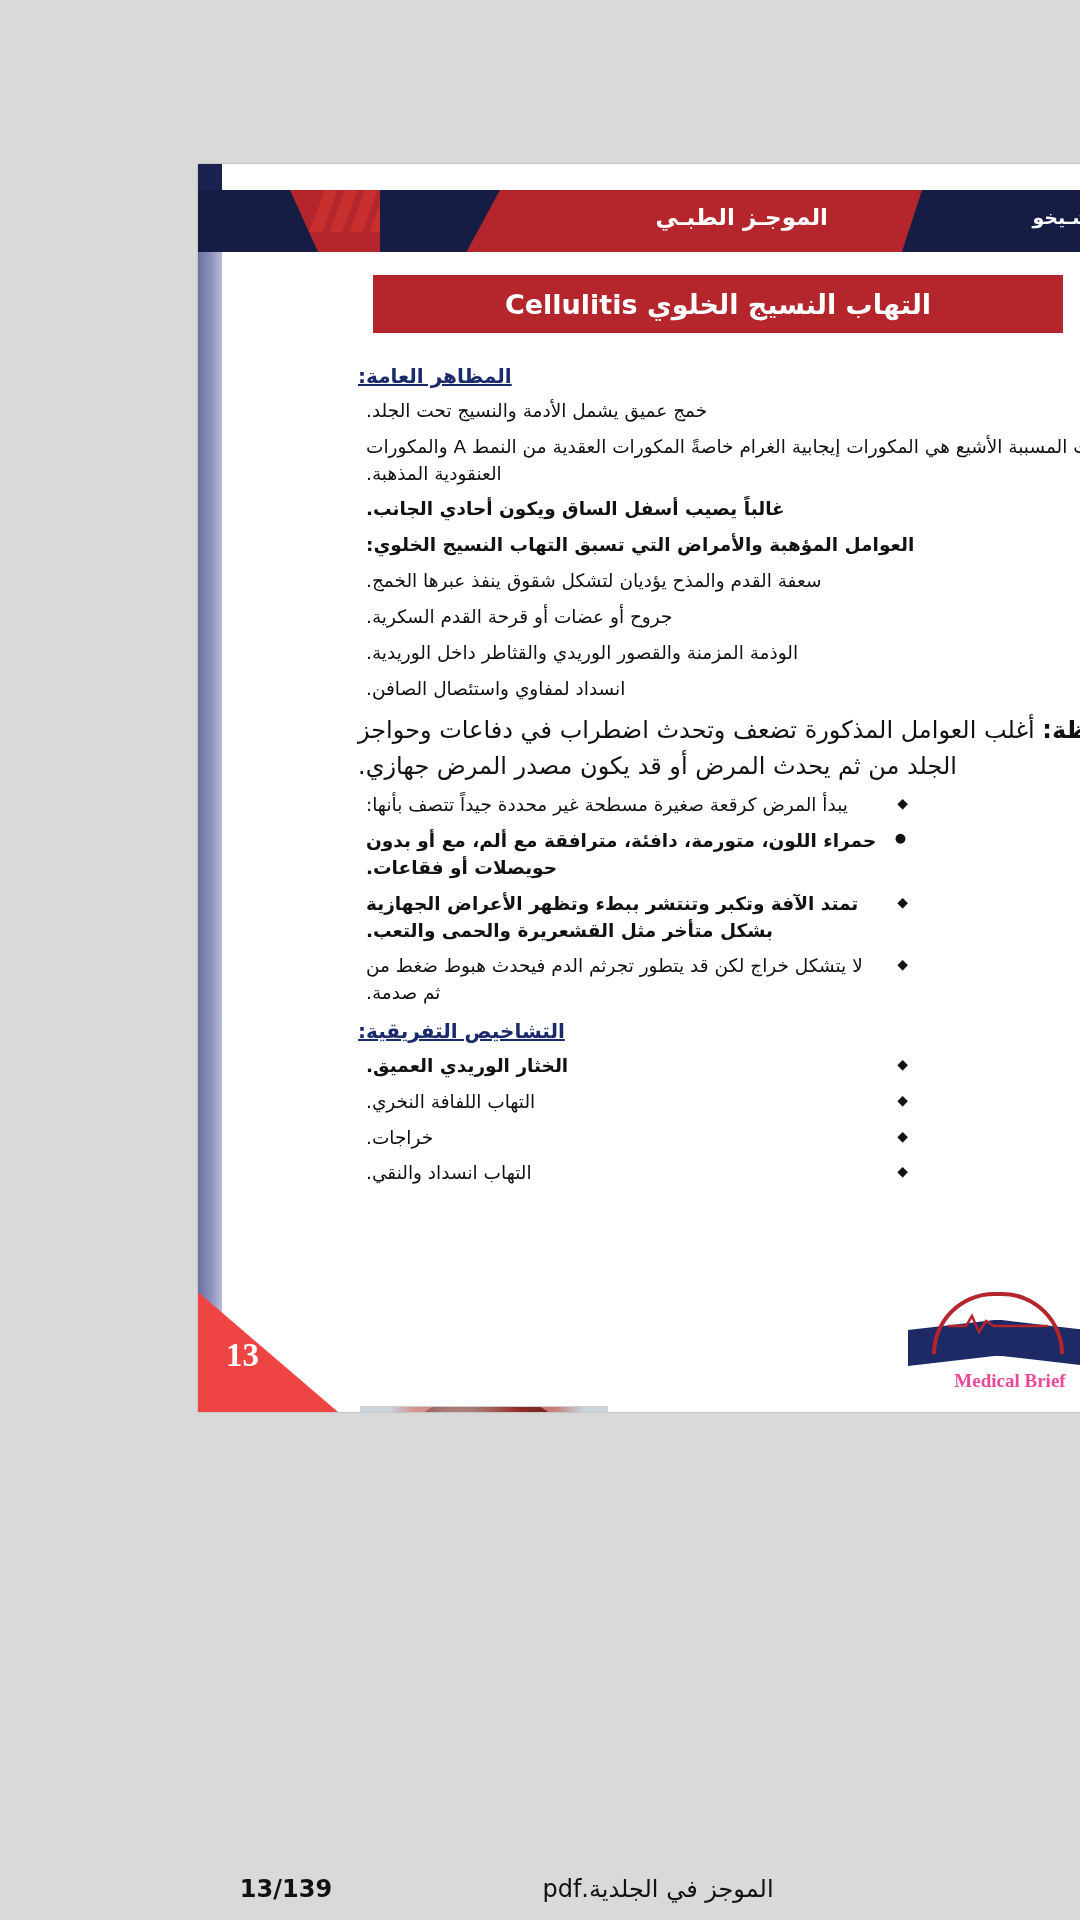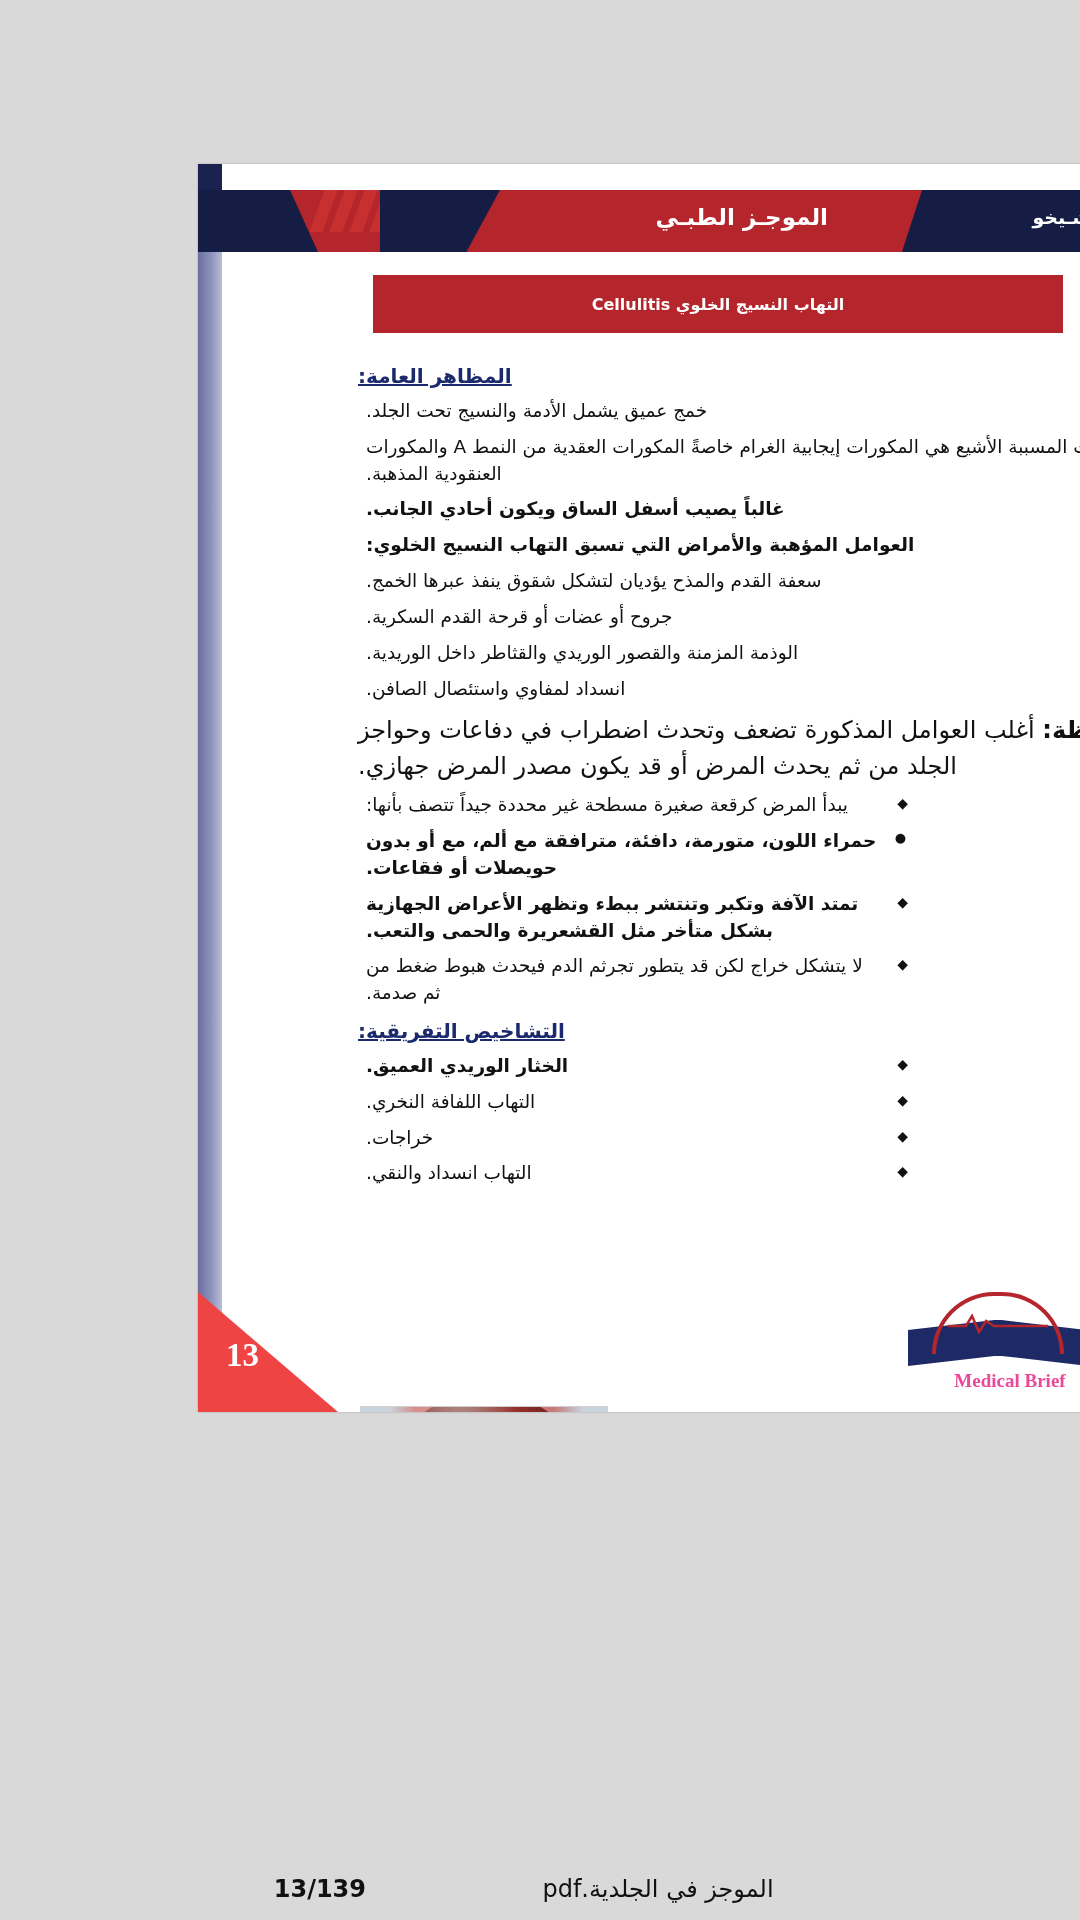--- a/index.html
+++ b/index.html
@@ -92,21 +92,21 @@
   }
 
   
   .title-pill {
     position: absolute;
     right: 195px; top: 111px;
     width: 690px; height: 58px;
     background: #b4252c;
     color: #ffffff;
     display: flex; align-items: center; justify-content: center;
-    font-size: 16px; font-weight: bold;
+    font-size: 27px; font-weight: bold;
     direction: rtl;
   }
 
   
   .content {
     position: absolute;
     right: 60px; top: 188px;
     width: 840px;
     direction: rtl;
     text-align: left;
@@ -221,21 +221,21 @@
   .statusbar {
     position: absolute;
     left: 0; bottom: 0; width: 1080px; height: 62px;
     background: #d9d9d9;
     display: flex; align-items: center;
     padding: 0 18px;
     direction: rtl;
   }
   .sb-right { display: flex; align-items: center; gap: 10px; width: 300px; direction: rtl;}
   .sb-center { flex: 1; text-align: center; font-size: 24px; color: #111; }
-  .sb-left { width: 160px; text-align: right; font-size: 24px; color: #111; font-weight: bold;}
+  .sb-left { width: 160px; text-align: center; font-size: 24px; color: #111; font-weight: bold;}
   .batt {
     border: 2px solid #333; border-radius: 4px;
     padding: 8px 7px; font-size: 20px; color: #111; font-weight: bold;
     position: relative;
   }
   .batt::after {
     content: ""; position: absolute; left: -5px; top: 9px;
     width: 3px; height: 10px; background: #333; border-radius: 1px;
   }
   .clock { font-size: 22px; color: #111; }

